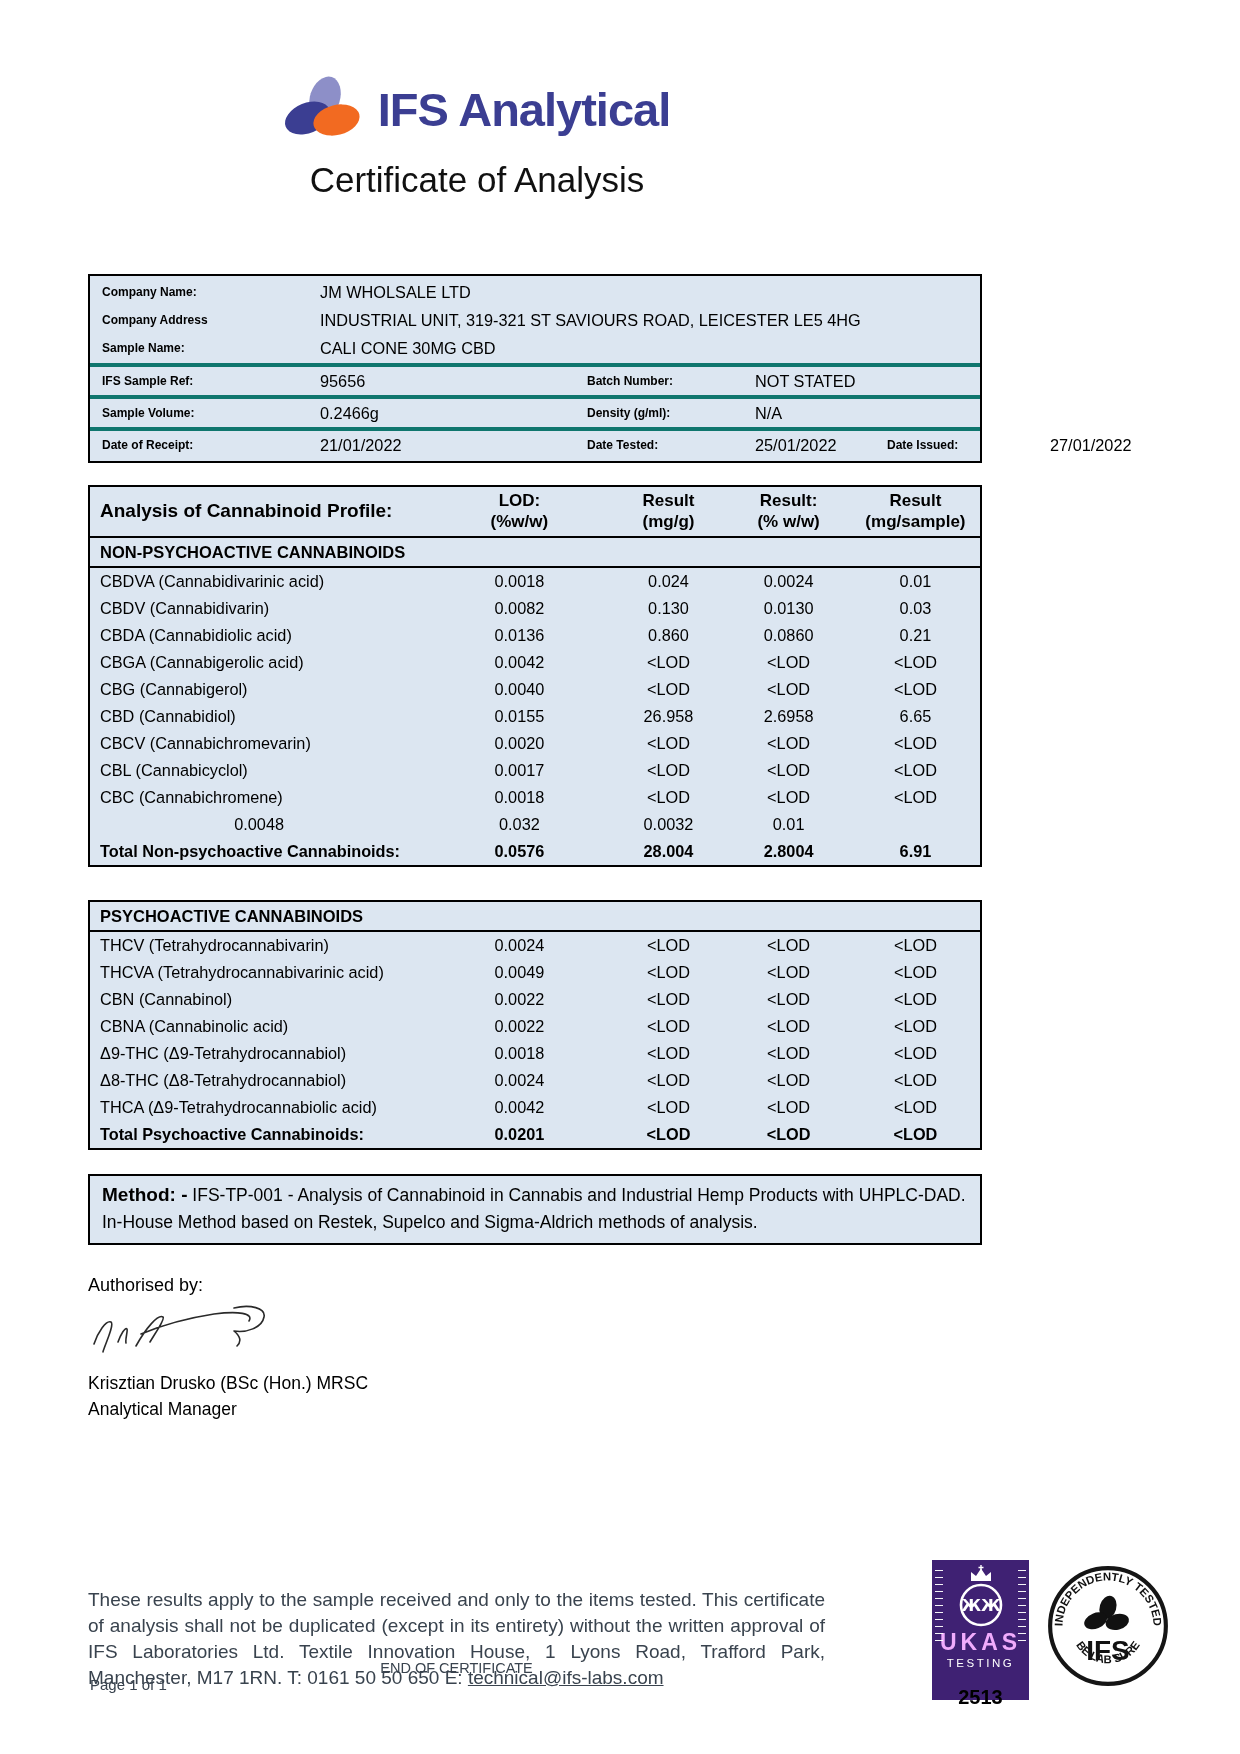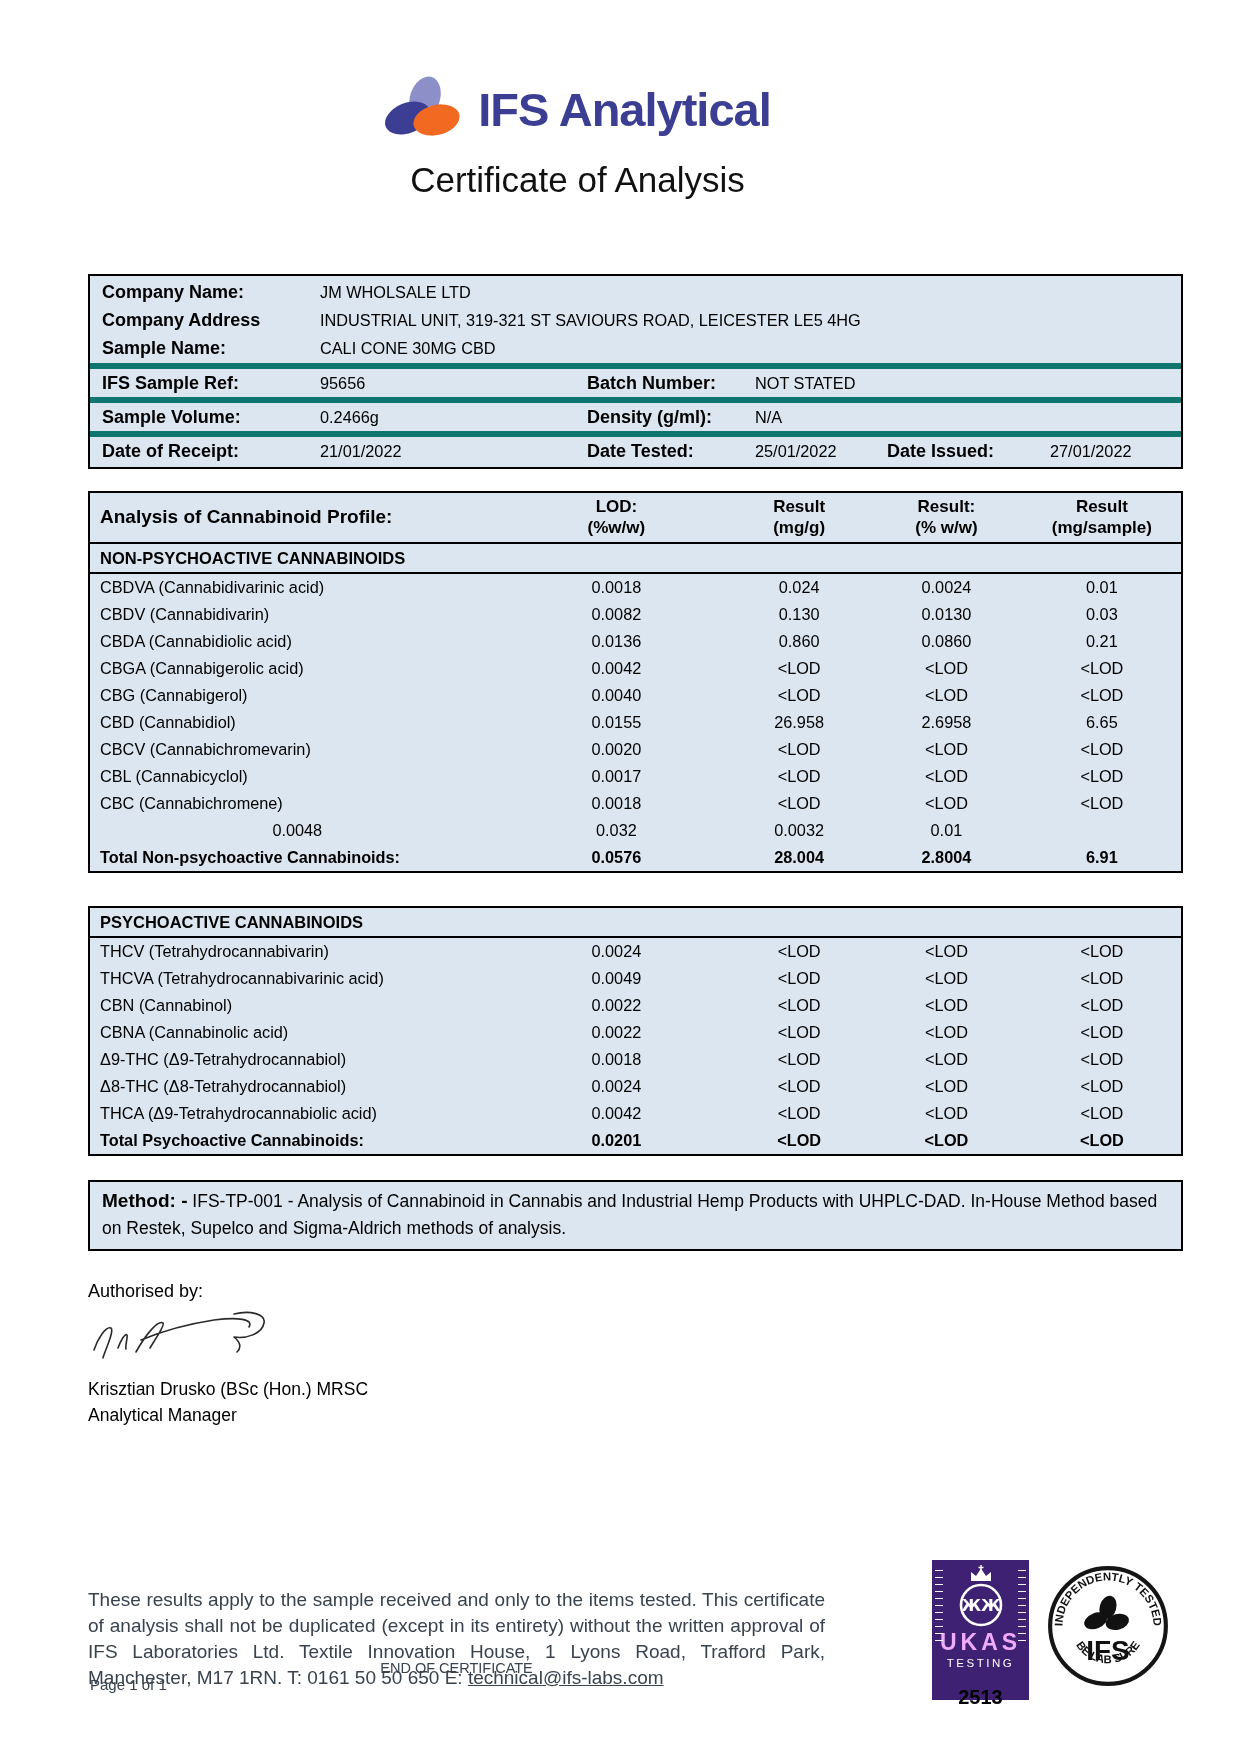--- a/index.html
+++ b/index.html
@@ -1,37 +1,37 @@
 <!DOCTYPE html>
 <html><head>
 <meta charset="utf-8">
 <style>
   * { box-sizing: border-box; }
   body { margin:0; background:#ffffff; font-family:"Liberation Sans", sans-serif; color:#000; }
   .page { position:relative; width:1240px; height:1754px; background:#fff; overflow:hidden; }
-  .content { position:absolute; left:88px; top:0; width:1095px; }
+  .content { position:absolute; left:88px; top:0; width:894px; }
 
   
   .brand-row { display:flex; justify-content:center; align-items:center; gap:16px; margin-top:76px; position:relative; left:-58px; }
   .logo-mark { position:relative; width:78px; height:66px; flex:0 0 auto; }
   .el { position:absolute; border-radius:50%; }
   .el-lilac  { left:26px; top:0;  width:30px; height:44px; background:#8d8fc8; transform:rotate(18deg); z-index:1; }
   .el-indigo { left:0;  top:27px; width:47px; height:30px; background:#3b3e92; transform:rotate(-22deg); z-index:2; }
   .el-orange { right:2px; top:29px; width:47px; height:30px; background:#f26a21; transform:rotate(-14deg); z-index:3; }
   .brand-name { font-size:47px; font-weight:bold; color:#3b3e92; letter-spacing:-1px; }
   .doc-title { margin-top:18px; text-align:center; font-size:35px; color:#111; position:relative; left:-58px; }
 
   
   .box { background:#dce6f1; border:2px solid #000; }
 
   
   .info-box { margin-top:74px; padding:2px 0; }
   .info-row { display:grid; grid-template-columns:230px 255px 180px 120px 175px 1fr; line-height:28.2px; }
-  .info-row.sep { border-top:6px solid #0f766e; }
-  .ilabel { font-weight:bold; font-size:18px; padding-left:12px; white-space:nowrap; }
+  .info-row.sep { border-top:4px solid #0f766e; }
+  .ilabel { font-weight:bold; font-size:12px; padding-left:12px; white-space:nowrap; }
   .ivalue { font-size:16.3px; white-space:nowrap; }
   .ivalue.wide { grid-column:2 / 7; }
   .ivalue.span2 { grid-column:4 / 7; }
 
   
   .table-box { margin-top:22px; }
   .t2 { margin-top:33px; }
   .thead-row { display:grid; grid-template-columns:38% 20.5% 13% 14% 14.5%; padding:3px 0 4px 0; }
   .thead-row .title { font-size:19px; font-weight:bold; padding-left:10px; display:flex; align-items:center; }
   .ch { text-align:center; font-weight:bold; font-size:17px; line-height:21px; display:flex; flex-direction:column; justify-content:center; }

